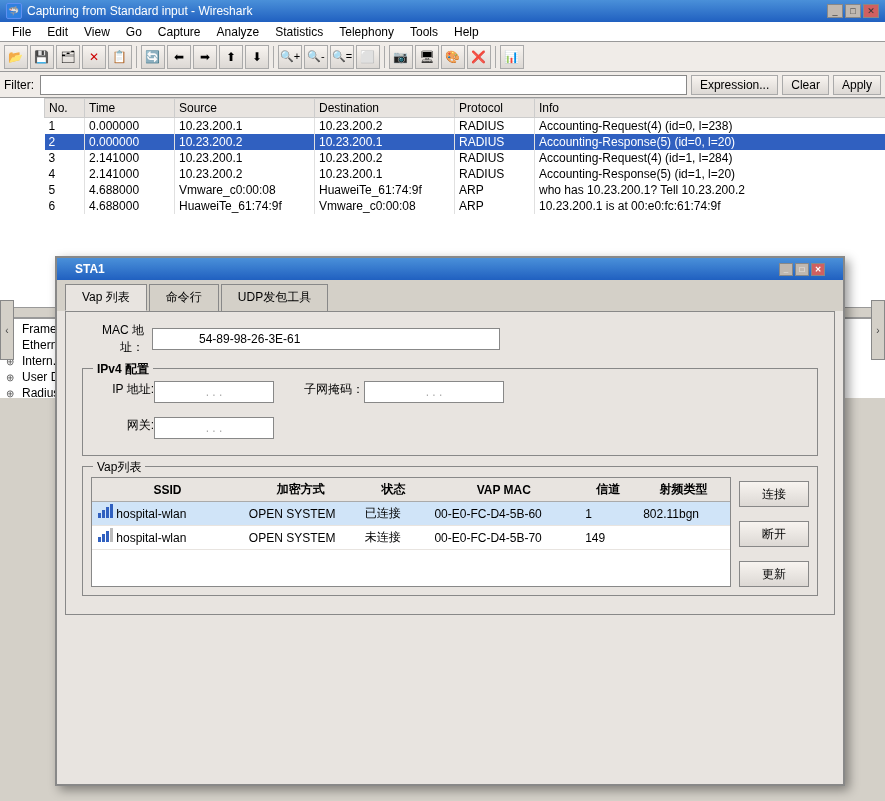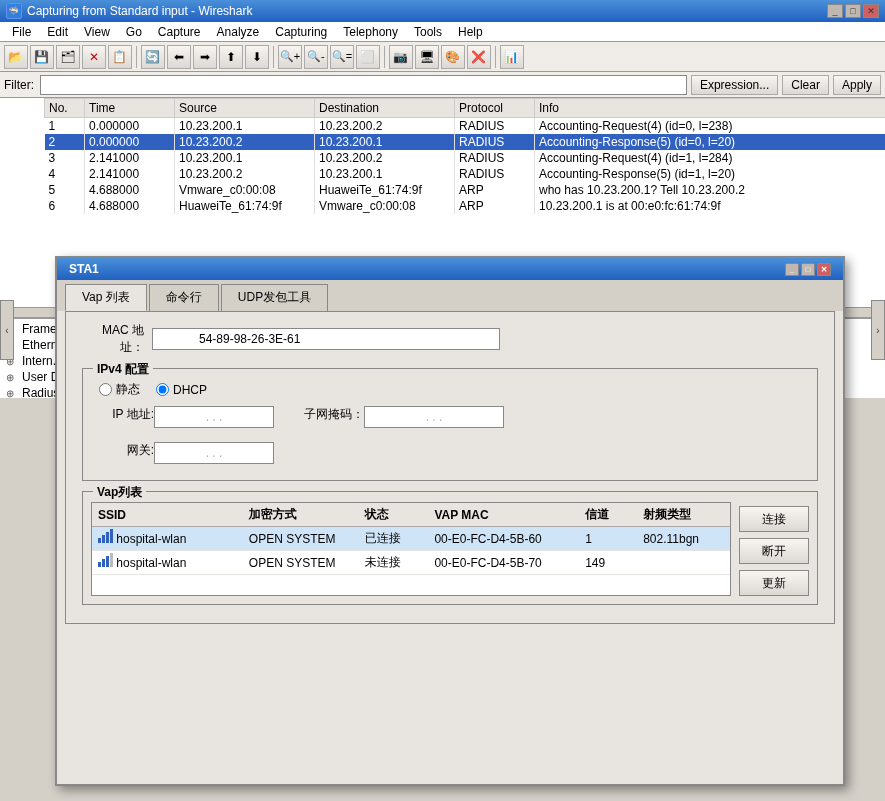--- a/index.html
+++ b/index.html
@@ -190,21 +190,21 @@
       border: 2px solid #888;
       box-shadow: 4px 4px 10px rgba(0,0,0,0.4);
       z-index: 100;
     }
     .dialog-title-bar {
       background: linear-gradient(to bottom, #4a90d9, #2060c0);
       color: white;
       display: flex;
       align-items: center;
       justify-content: space-between;
-      padding: 3px 12px;
+      padding: 3px 18px;
       height: 22px;
       font-size: 12px;
       font-weight: bold;
     }
     .dialog-title-controls {
       display: flex; gap: 2px;
     }
     .dialog-btn {
       width: 14px; height: 13px;
       background: #c0b8b0;
@@ -307,33 +307,33 @@
       border: 1px solid #888;
       margin: 8px 0;
       background: #e8e4e0;
       position: relative;
     }
     .vap-section-label {
       position: absolute;
       top: -8px; left: 10px;
       background: #e8e4e0;
       padding: 0 4px;
-      font-size: 12px; font-weight: bold;
+      font-size: 12px; font-weight: normal;
     }
     .vap-table {
       width: 100%;
       border-collapse: collapse;
     }
     .vap-table th {
       background: #e8e4e0;
       border-bottom: 1px solid #aaa;
       padding: 3px 6px;
       font-size: 12px;
       font-weight: bold;
-      text-align: left;
+      text-align: center;
     }
     .vap-table td {
       padding: 3px 6px;
       font-size: 12px;
       border-bottom: 1px solid #e8e4e0;
     }
     .signal-icon {
       display: inline-flex;
       gap: 1px;
       align-items: flex-end;
@@ -384,21 +384,21 @@
   </div>
 </div>
 
 <div class="menu-bar">
   <span class="menu-item">File</span>
   <span class="menu-item">Edit</span>
   <span class="menu-item">View</span>
   <span class="menu-item">Go</span>
   <span class="menu-item">Capture</span>
   <span class="menu-item">Analyze</span>
-  <span class="menu-item">Capturing</span>
+  <span class="menu-item">Statistics</span>
   <span class="menu-item">Telephony</span>
   <span class="menu-item">Tools</span>
   <span class="menu-item">Help</span>
 </div>
 
 <div class="toolbar">
   <div class="tb-btn">📂</div>
   <div class="tb-btn">💾</div>
   <div class="tb-btn">🗂</div>
   <div class="tb-btn" style="color:#c00;">✕</div>
@@ -545,30 +545,20 @@
   <div style="border:1px solid #888; margin:0 8px; background:#e8e4e0; padding:10px 16px;">
 
     <div class="form-row" style="margin-bottom:12px;">
       <span class="form-label">MAC 地址：</span>
       <input class="form-input wide" type="text" id="mac-field" value="54-89-98-26-3E-61" style="">
     </div>
 
     <div class="section-box" style="padding:12px 16px 10px 16px; margin-bottom:10px;">
       <span class="section-legend">IPv4 配置</span>
 
-      <div class="radio-row">
-        <label class="radio-item">
-          <input type="radio" name="ipmode" style="">
-          <span>静态</span>
-        </label>
-        <label class="radio-item">
-          <input type="radio" name="ipmode" checked="" style="">
-          <span>DHCP</span>
-        </label>
-      </div>
 
       <div style="display:flex; align-items:center; gap:20px; margin-bottom:8px;">
         <div class="ip-row">
           <span class="ip-label">IP 地址:</span>
           <div class="ip-field" style="width:120px; height:22px; border:1px solid #888; background:white; display:flex; align-items:center; justify-content:center;">
             <span style="color:#aaa; font-size:12px;">  .   .   .</span>
           </div>
         </div>
         <div class="ip-row">
           <span class="ip-label" style="width:70px;">子网掩码：</span>
@@ -627,21 +617,21 @@
                   <td>OPEN SYSTEM</td>
                   <td>未连接</td>
                   <td>00-E0-FC-D4-5B-70</td>
                   <td>149</td>
                   <td></td>
                 </tr>
               </tbody>
           </table>
         </div>
 
-        <div style="display:flex; flex-direction:column; gap:6px; padding-top:4px;">
+        <div style="display:flex; flex-direction:column; gap:14px; padding-top:4px;">
           <button class="action-btn">连接</button>
           <button class="action-btn">断开</button>
           <button class="action-btn">更新</button>
         </div>
       </div>
     </div>
 
   </div>
 </div>
 

